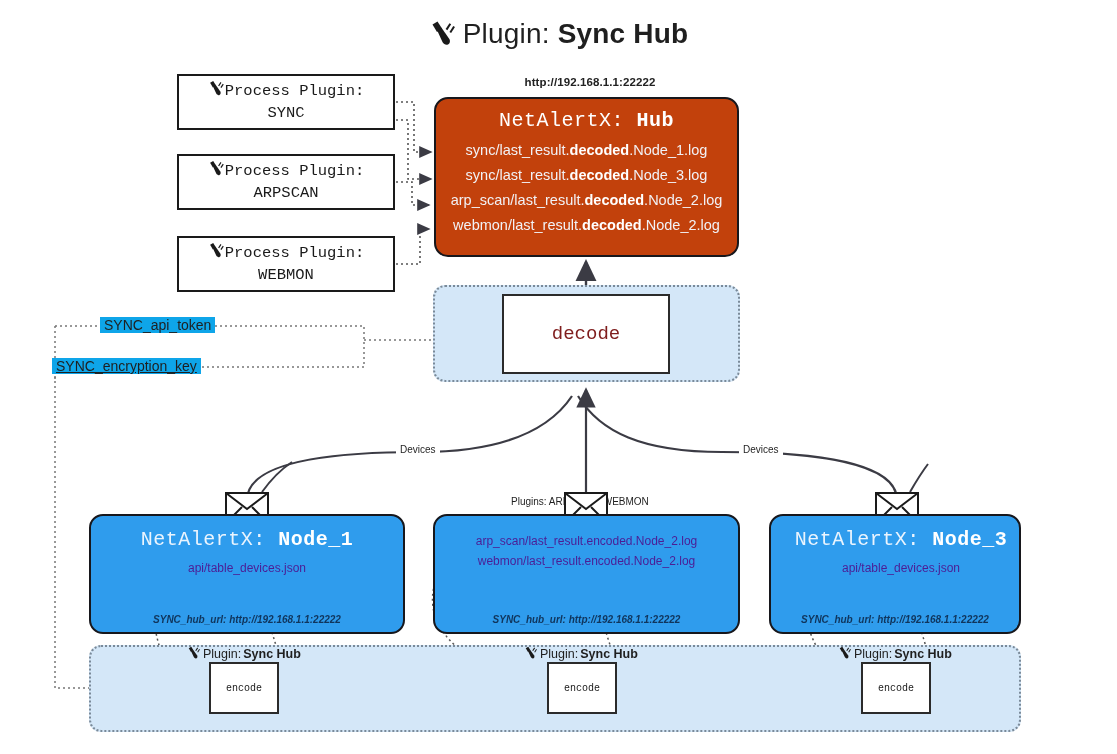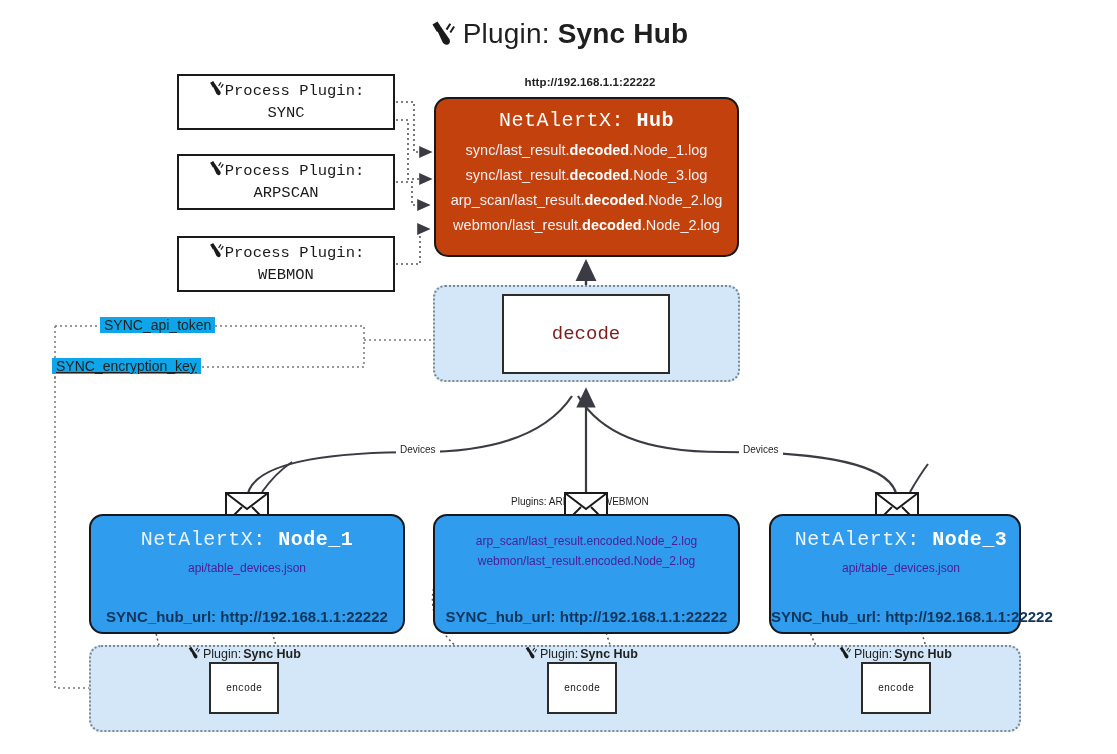--- a/index.html
+++ b/index.html
@@ -90,21 +90,21 @@
     font-family:"Liberation Mono","DejaVu Sans Mono",monospace;
     font-size:20px;letter-spacing:.5px;white-space:nowrap;color:#eaf4fe;
   }
   .node .node-title b{font-weight:bold;color:#ffffff;}
   .node .node-line{
     font-size:12px;color:#4c1d95;white-space:nowrap;margin-top:10px;
   }
   .node .node-line.tight{margin-top:6px;}
   .node .node-url{
     position:absolute;bottom:7px;left:0;width:100%;text-align:center;
-    font-size:15px;color:#10355c;font-weight:bold;white-space:nowrap;
+    font-size:10px;color:#10355c;font-weight:bold;white-space:nowrap;font-style:italic;
   }
 
   
   .env{position:absolute;width:44px;height:32px;}
 
   
   .bottom-wrap{
     position:absolute;left:89px;top:645px;width:932px;height:87px;
     background:#d4e7f8;border:2px dotted #7a8a99;border-radius:12px;
     box-sizing:border-box;

